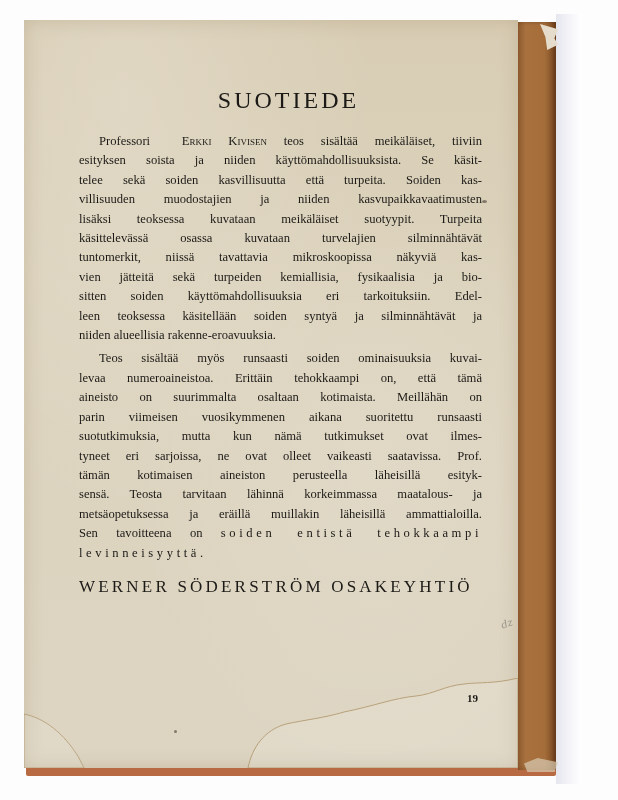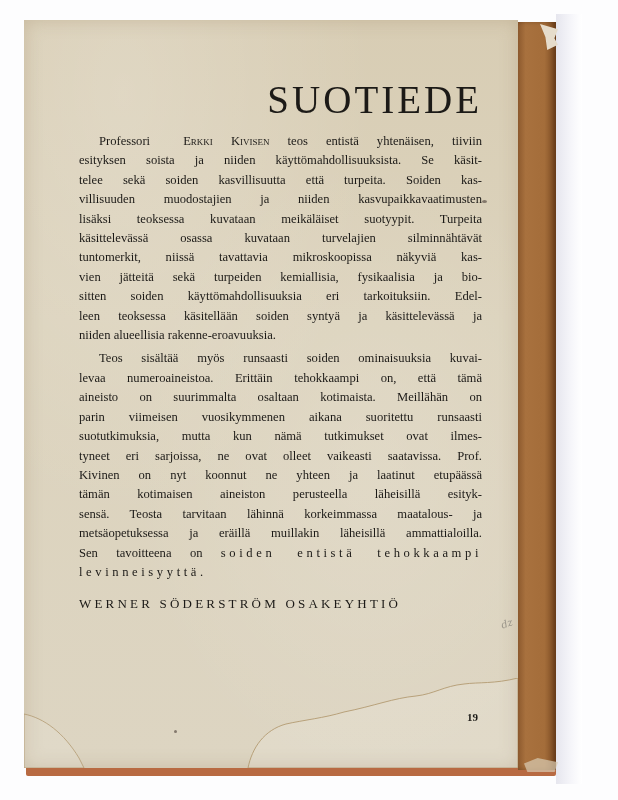--- a/index.html
+++ b/index.html
@@ -53,52 +53,52 @@
       position: absolute; left: 500px; top: 740px; width: 34px; height: 14px;
       background: #d9ccb3;
       clip-path: polygon(0 40%, 40% 0, 100% 30%, 90% 100%, 10% 100%);
       opacity: .7;
     }
     .content {
       position: absolute; left: 79px; top: 80px; width: 403px;
       color: #1c1a17;
     }
     .title {
-      text-align: right;
+      text-align: center;
       font-family: "Liberation Serif", serif;
-      font-size: 39px;
+      font-size: 24px;
       letter-spacing: 3px;
       margin: 0 0 12px 16px;
       line-height: 40px;
       font-weight: normal;
     }
     .para {
       font-family: "Liberation Serif", serif;
       font-size: 12.6px;
       line-height: 19.4px;
       text-align: justify;
       margin: 0;
     }
     .para .line { display: block; white-space: nowrap; text-align-last: justify; }
     .para .line.indent { padding-left: 20px; }
     .para .line.last { text-align-last: left; }
     .para + .para { margin-top: 4px; }
     .spaced { letter-spacing: 3.6px; }
     .smallcaps { font-variant: small-caps; margin-left: 15px; }
     .publisher {
       font-family: "Liberation Serif", serif;
-      font-size: 13px;
+      font-size: 17px;
       letter-spacing: 3.2px;
       margin-top: 14px;
       white-space: nowrap;
     }
     .page-number {
       position: absolute; left: 443px; top: 674px;
       font-family: "Liberation Serif", serif;
-      font-weight: bold; font-size: 11px; color: #1c1a17; margin-top: 19px;
+      font-weight: bold; font-size: 11px; color: #1c1a17;
     }
     .pencil-mark {
       position: absolute; left: 477px; top: 600px;
       font-family: "DejaVu Serif", serif; font-style: italic;
       font-size: 10px; color: #9a958a; transform: rotate(-20deg);
     }
     .speck {
       position: absolute; width: 5px; height: 3px; background: #6d6258;
       border-radius: 50%; opacity: .8;
     }
@@ -126,41 +126,40 @@
   <span class="speck" style="left:150px; top:712px; width:3px; height:3px;"></span>
 
   <div class="pencil-mark">ǳ</div>
   <div class="page-number">19</div>
 </div>
 
 <div class="content">
   <h1 class="title">SUOTIEDE</h1>
 
   <p class="para">
-    <span class="line indent"><span>Professori </span><span class="smallcaps">Erkki Kivisen</span><span> teos entistä yhtenäisen, tiiviin</span></span>
+    <span class="line indent"><span>Professori </span><span class="smallcaps">Erkki Kivisen</span><span> teos sisältää meikäläiset, tiiviin</span></span>
     <span class="line">esityksen soista ja niiden käyttömahdollisuuksista. Se käsit-</span>
     <span class="line">telee sekä soiden kasvillisuutta että turpeita.  Soiden kas-</span>
     <span class="line">villisuuden muodostajien ja niiden kasvupaikkavaatimusten</span>
     <span class="line">lisäksi teoksessa kuvataan meikäläiset suotyypit.  Turpeita</span>
     <span class="line">käsittelevässä  osassa  kuvataan  turvelajien  silminnähtävät</span>
     <span class="line">tuntomerkit,  niissä  tavattavia  mikroskoopissa  näkyviä  kas-</span>
     <span class="line">vien jätteitä sekä turpeiden kemiallisia, fysikaalisia ja bio-</span>
     <span class="line">sitten soiden käyttömahdollisuuksia eri tarkoituksiin.  Edel-</span>
-    <span class="line">leen teoksessa käsitellään soiden syntyä ja käsittelevässä ja</span>
+    <span class="line">leen teoksessa käsitellään soiden syntyä ja silminnähtävät ja</span>
     <span class="line last">niiden alueellisia rakenne-eroavuuksia.</span>
   </p>
 
   <p class="para">
     <span class="line indent">Teos sisältää myös runsaasti soiden ominaisuuksia kuvai-</span>
     <span class="line">levaa numeroaineistoa.  Erittäin tehokkaampi on, että tämä</span>
     <span class="line">aineisto on suurimmalta osaltaan kotimaista.  Meillähän on</span>
     <span class="line">parin viimeisen vuosikymmenen aikana suoritettu runsaasti</span>
     <span class="line">suotutkimuksia,  mutta  kun  nämä  tutkimukset  ovat  ilmes-</span>
     <span class="line">tyneet eri sarjoissa, ne ovat olleet vaikeasti saatavissa.  Prof.</span>
-    <span class="line">Kivinen  on  nyt  koonnut  ne  yhteen  ja  laatinut  etupäässä</span>
     <span class="line">tämän kotimaisen aineiston perusteella läheisillä esityk-</span>
     <span class="line">sensä.  Teosta tarvitaan lähinnä korkeimmassa maatalous- ja</span>
     <span class="line">metsäopetuksessa ja eräillä muillakin läheisillä ammattialoilla.</span>
     <span class="line"><span>Sen tavoitteena on </span><span class="spaced">soiden entistä tehokkaampi</span></span>
     <span class="line last"><span class="spaced">levinneisyyttä.</span></span>
   </p>
 
   <div class="publisher">WERNER SÖDERSTRÖM OSAKEYHTIÖ</div>
 </div>
 

